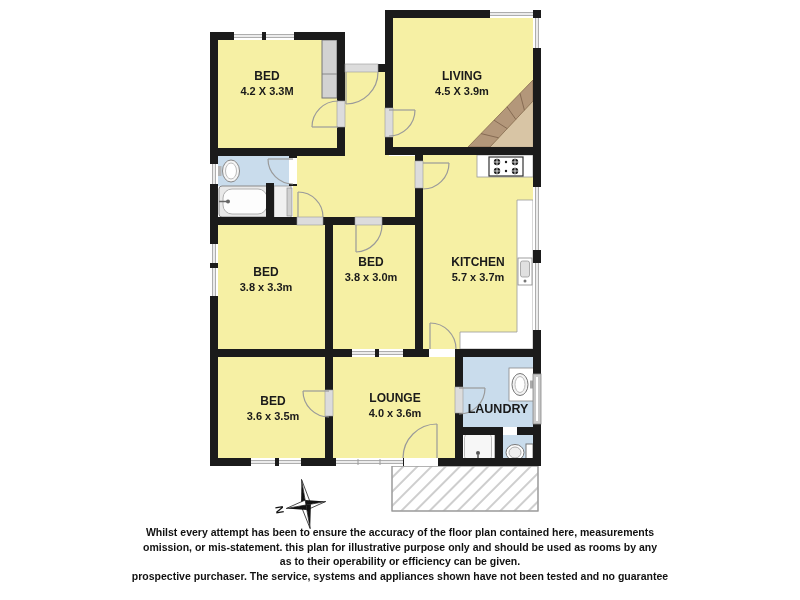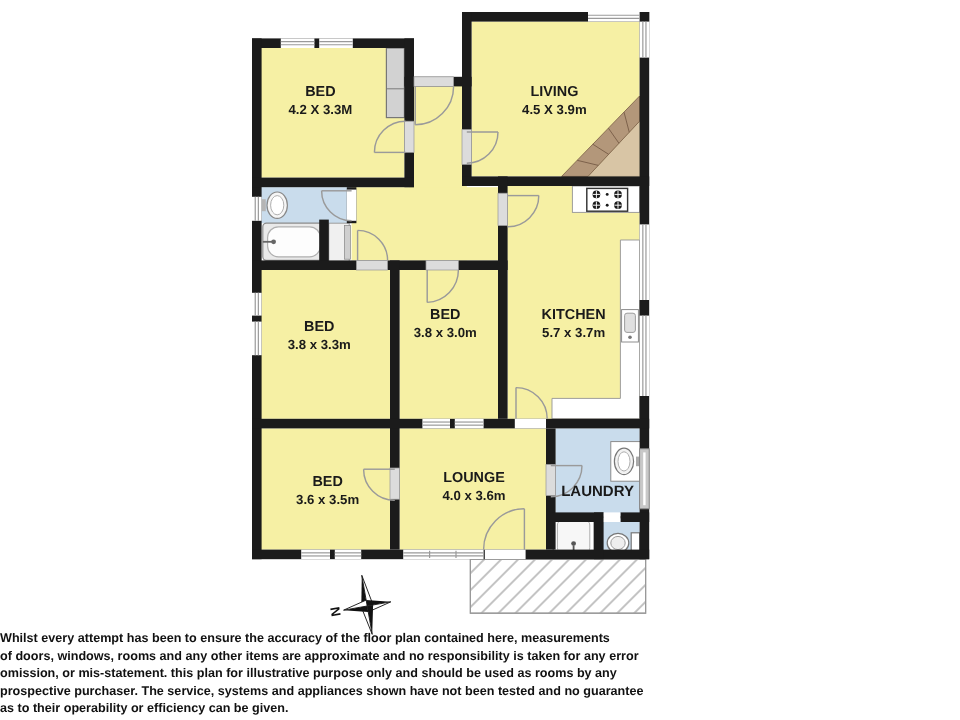--- a/index.html
+++ b/index.html
@@ -3,21 +3,21 @@
 <meta charset="utf-8">
 <style>
   html,body{margin:0;padding:0;background:#ffffff;}
   #canvas{position:relative;width:800px;height:600px;background:#ffffff;overflow:hidden;
           font-family:"Liberation Sans", sans-serif;}
   svg{position:absolute;left:0;top:0;}
   .room-name{font:bold 12px "Liberation Sans", sans-serif;fill:#1a1a1a;}
   .room-dims{font:bold 11px "Liberation Sans", sans-serif;fill:#1a1a1a;}
   .laundry-name{font:bold 12.5px "Liberation Sans", sans-serif;fill:#1a1a1a;}
   .compass-n{font:bold 11px "Liberation Sans", sans-serif;fill:#111;}
-  #disclaimer{position:absolute;left:0;top:525px;width:800px;text-align:left;
+  #disclaimer{position:absolute;left:0;top:525px;width:800px;text-align:center;
               font:bold 10.5px/14.6px "Liberation Sans", sans-serif;color:#111;}
   .wall{fill:#1b1b1b;}
   .win{fill:#ffffff;}
   .winline{stroke:#9a9a9a;stroke-width:1;}
   .gap{fill:#ffffff;}
   .jamb{fill:#dcdcdc;stroke:#9a9a9a;stroke-width:0.6;}
   .arc{fill:none;stroke:#9a9a9a;stroke-width:1.2;}
 </style>
 </head>
 <body>
@@ -323,18 +323,17 @@
     <text class="room-name" x="273" y="405">BED</text>
     <text class="room-dims" x="273" y="420">3.6 x 3.5m</text>
     <text class="room-name" x="395" y="402">LOUNGE</text>
     <text class="room-dims" x="395" y="417">4.0 x 3.6m</text>
     <text class="laundry-name" x="498" y="413">LAUNDRY</text>
   </g>
 </svg>
 
 <div id="disclaimer">
   <div>Whilst every attempt has been to ensure the accuracy of the floor plan contained here, measurements</div>
-  <div>of doors, windows, rooms and any other items are approximate and no responsibility is taken for any error</div>
   <div>omission, or mis-statement. this plan for illustrative purpose only and should be used as rooms by any</div>
+  <div>as to their operability or efficiency can be given.</div>
   <div>prospective purchaser. The service, systems and appliances shown have not been tested and no guarantee</div>
-  <div>as to their operability or efficiency can be given.</div>
 </div>
 </div>
 
 </body></html>

